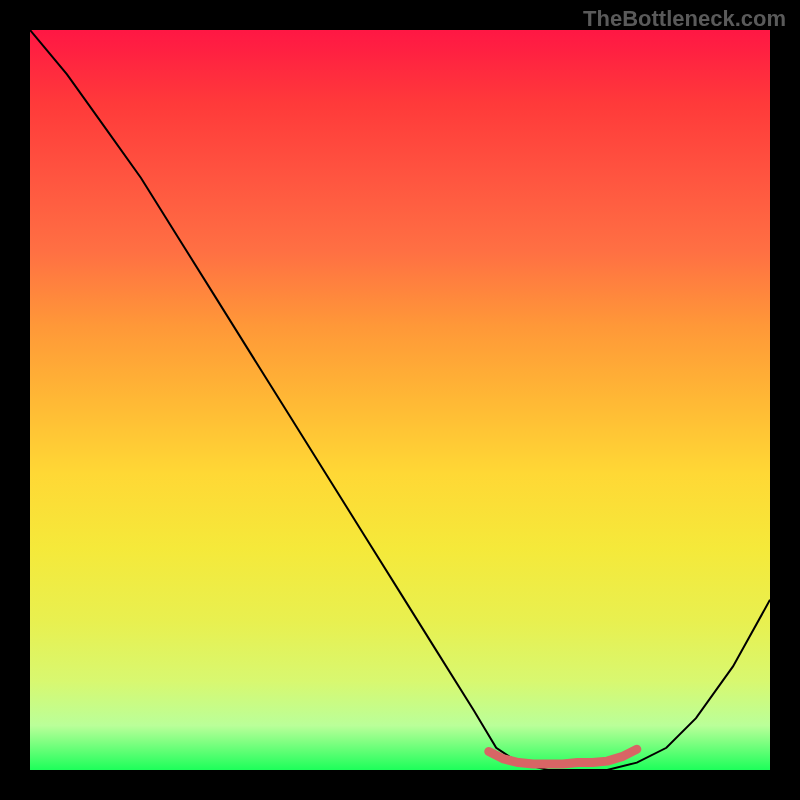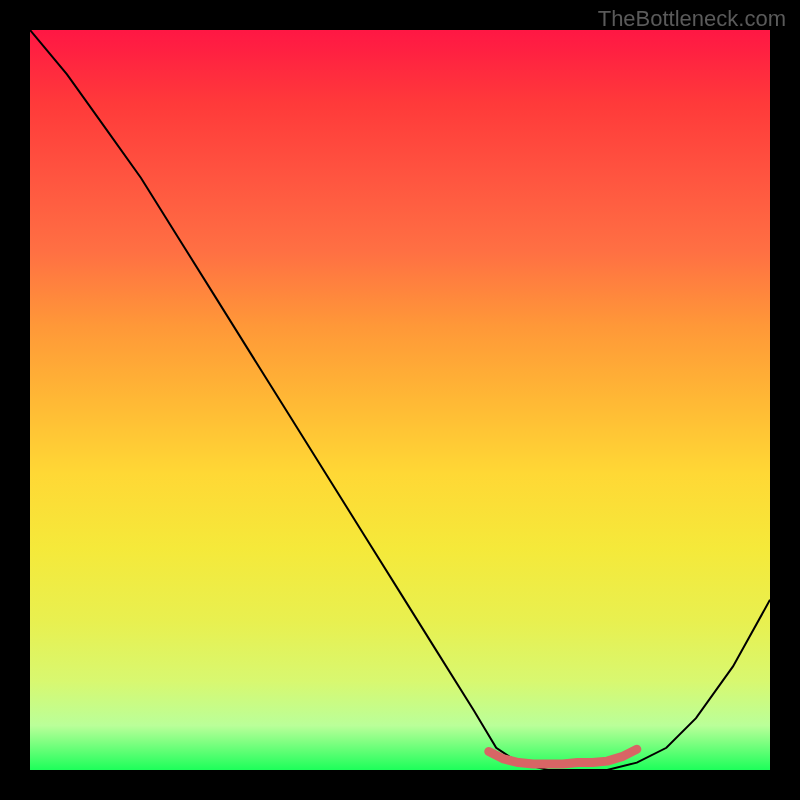--- a/index.html
+++ b/index.html
@@ -9,21 +9,21 @@
       background: #000;
       position: relative;
       font-family: Arial, sans-serif;
     }
     .watermark {
       position: absolute;
       top: 6px;
       right: 14px;
       color: #5a5a5a;
       font-size: 22px;
-      font-weight: 400;
+      font-weight: 700;
       z-index: 10;
     }
     .plot-area {
       position: absolute;
       top: 30px;
       left: 30px;
       width: 740px;
       height: 740px;
       background: linear-gradient(to bottom,
         #ff1744 0%,

